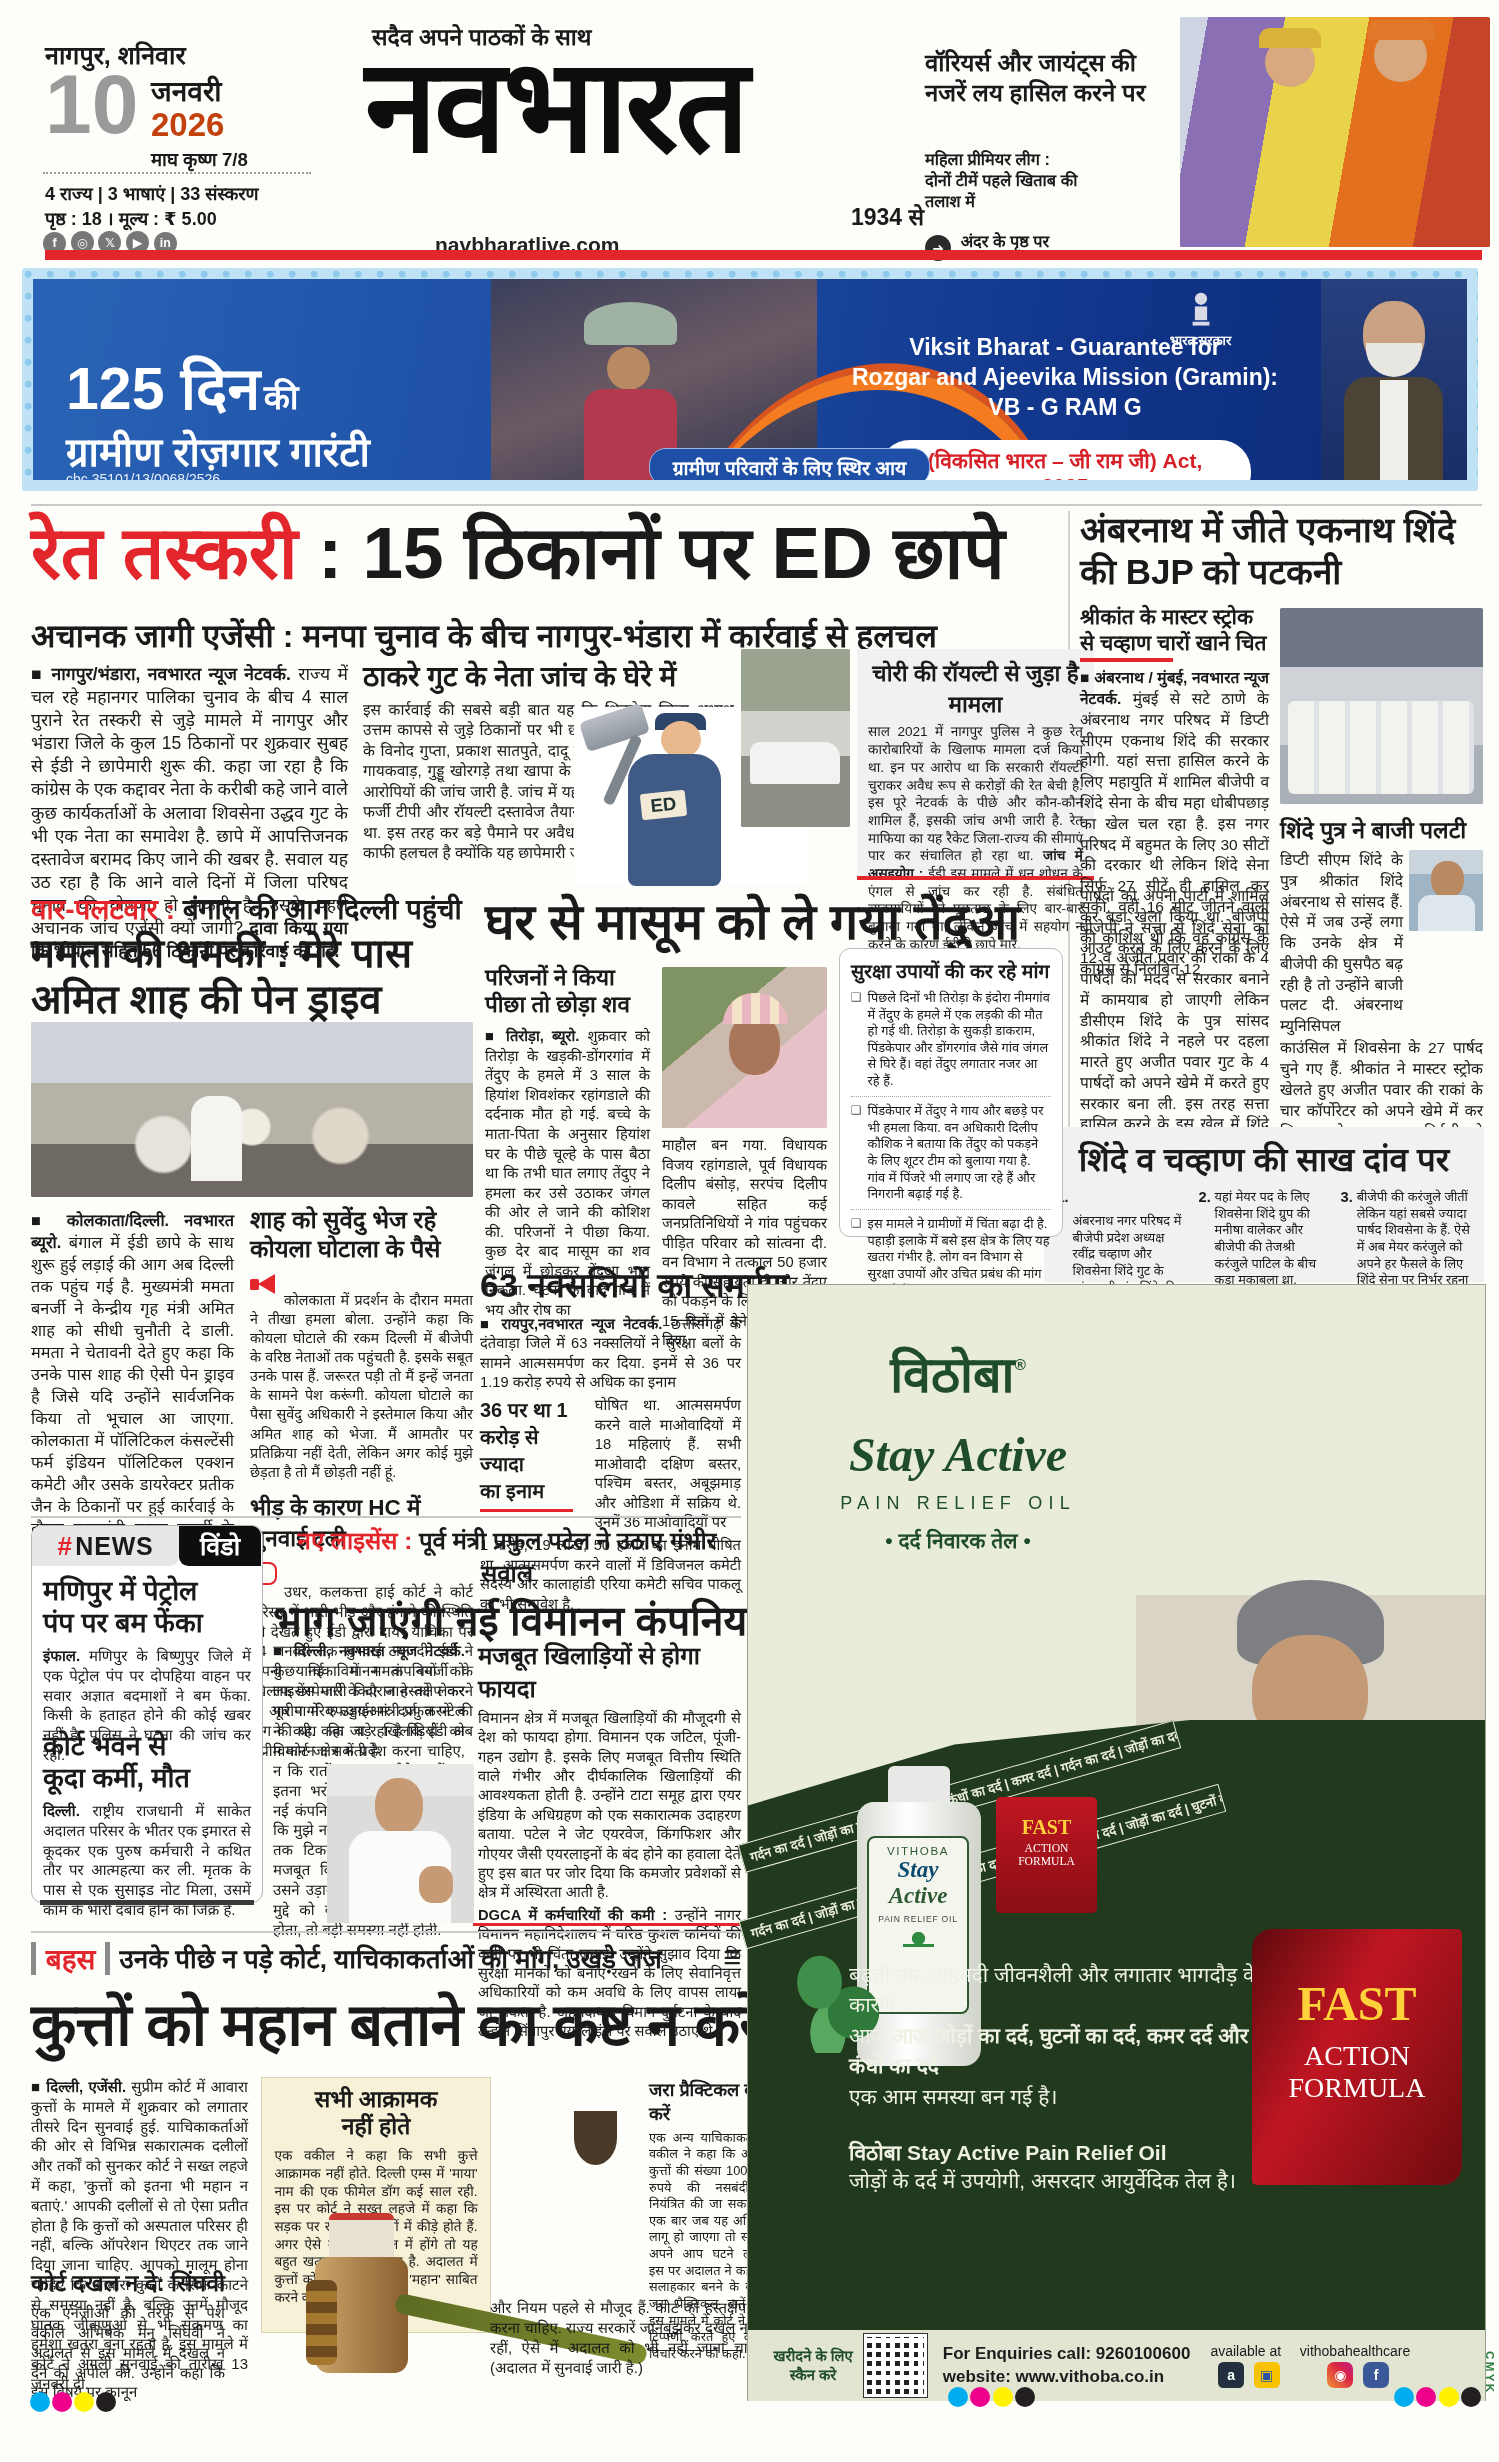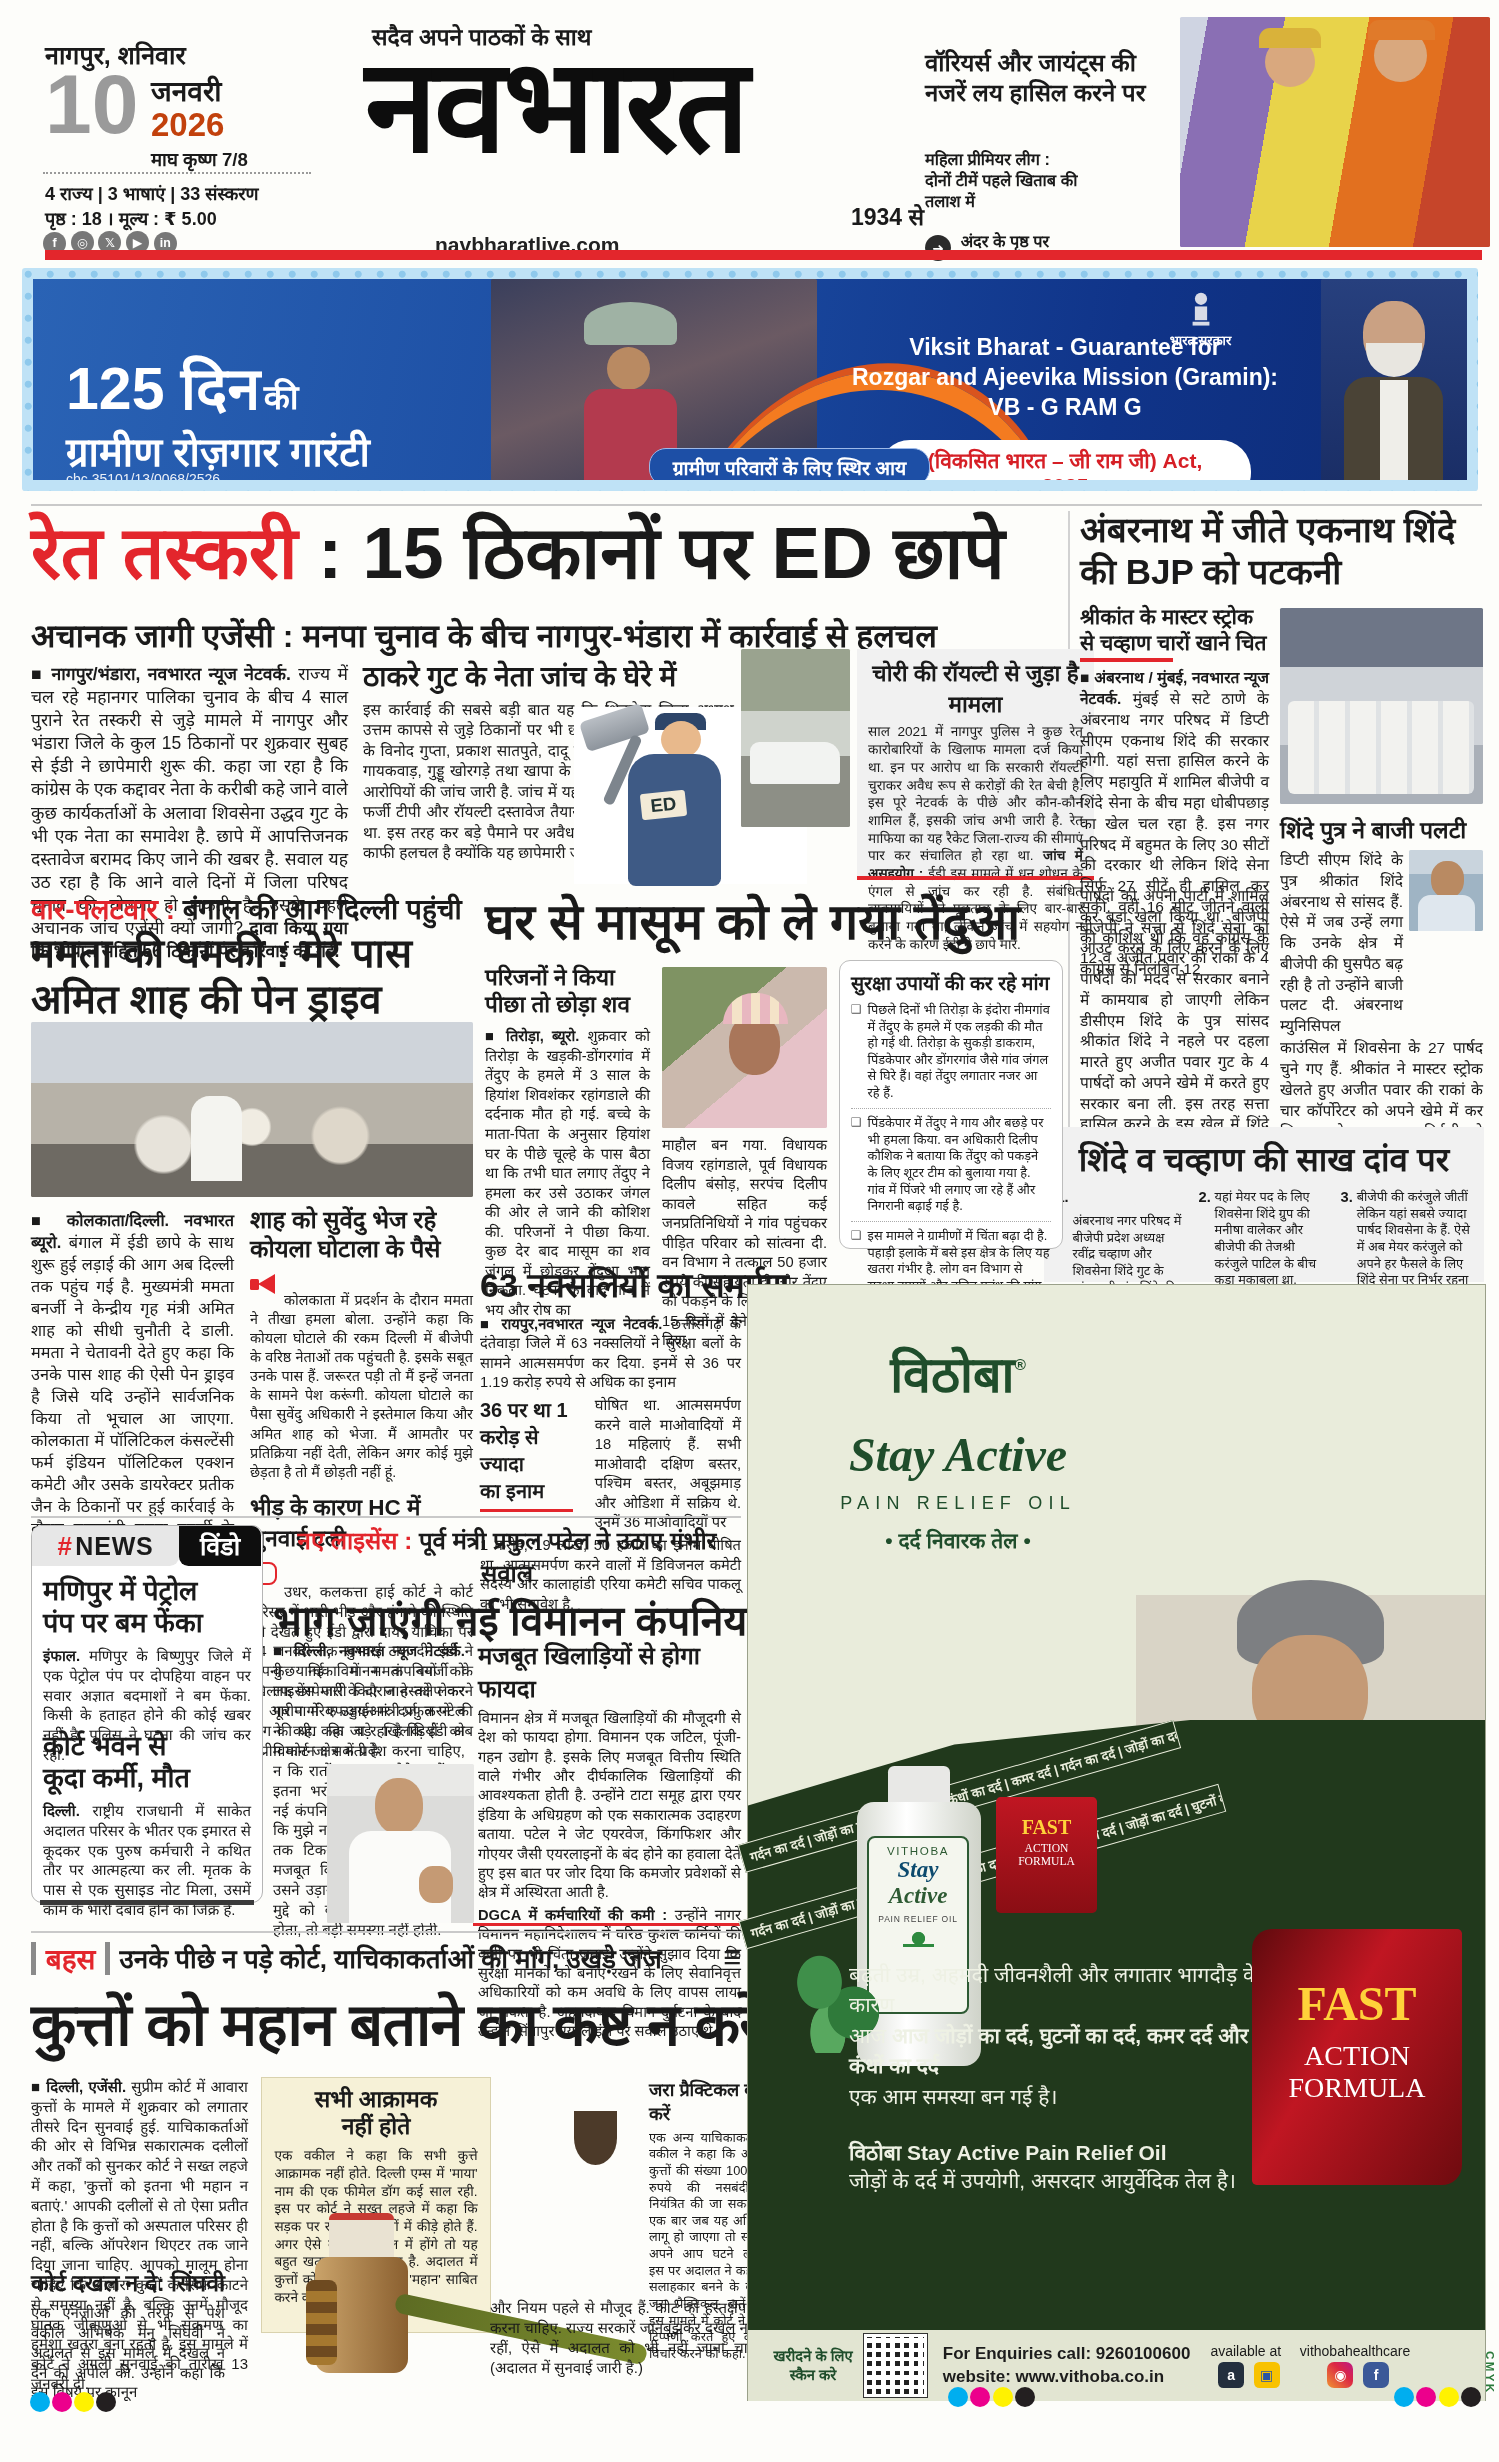--- a/index.html
+++ b/index.html
@@ -289,21 +289,21 @@
         <span>■</span>
         <span class="dateline">तिरोड़ा, ब्यूरो.</span>
         <span>शुक्रवार को तिरोड़ा के खड़की-डोंगरगांव में तेंदुए के हमले में 3 साल के हियांश शिवशंकर रहांगडाले की दर्दनाक मौत हो गई. बच्चे के माता-पिता के अनुसार हियांश घर के पीछे चूल्हे के पास बैठा था कि तभी घात लगाए तेंदुए ने हमला कर उसे उठाकर जंगल की ओर ले जाने की कोशिश की. परिजनों ने पीछा किया. कुछ देर बाद मासूम का शव जंगल में छोड़कर तेंदुआ भाग निकला. घटना के बाद गांव में भय और रोष का</span>
       </div>
     </div>
     <div class="ph" style="left:177px;top:81px;width:165px;height:161px;background:linear-gradient(140deg,#7f9363 0 35%,#cbb9ad 35% 60%,#e6c2c8 60%);">
       <div class="abs" style="left:67px;top:47px;width:51px;height:61px;border-radius:46%;background:#a9765a;"></div>
       <div class="abs" style="left:61px;top:26px;width:65px;height:31px;border-radius:31px 31px 0 0;background:repeating-linear-gradient(90deg,#e8b7c0 0 9.3px,#f4e3c8 9.3px 18.6px);"></div>
     </div>
     <div class="abs j" style="left:177px;top:250px;width:165px;font-size:14.7px;line-height:1.33;">माहौल बन गया. विधायक विजय रहांगडाले, पूर्व विधायक दिलीप बंसोड़, सरपंच दिलीप कावले सहित कई जनप्रतिनिधियों ने गांव पहुंचकर पीड़ित परिवार को सांत्वना दी. वन विभाग ने तत्काल 50 हजार रुपये की सहायता दी और तेंदुए को पकड़ने के लिए शूटर व राशि 15 दिनों में देने का आश्वासन दिया.</div>
-    <div class="abs round-box" style="left:354px;top:74px;width:224px;height:289px;padding:7.8px 11px;box-sizing:border-box;">
+    <div class="abs round-box" style="left:354px;top:62px;width:224px;height:289px;padding:7.8px 11px;box-sizing:border-box;">
       <div class="b" style="font-size:19.4px;">सुरक्षा उपायों की कर रहे मांग</div>
       <div style="display:flex;margin-top:6.2px;">
         <span class="sq-bullet">❑</span>
         <span style="font-size:12.8px;line-height:1.3;">पिछले दिनों भी तिरोड़ा के इंदोरा नीमगांव में तेंदुए के हमले में एक लड़की की मौत हो गई थी. तिरोड़ा के सुकड़ी डाकराम, पिंडकेपार और डोंगरगांव जैसे गांव जंगल से घिरे हैं। वहां तेंदुए लगातार नजर आ रहे हैं.</span>
       </div>
       <div class="dot-sep" style="margin:6.2px 0;"></div>
       <div style="display:flex;">
         <span class="sq-bullet">❑</span>
         <span style="font-size:12.8px;line-height:1.3;">पिंडकेपार में तेंदुए ने गाय और बछड़े पर भी हमला किया. वन अधिकारी दिलीप कौशिक ने बताया कि तेंदुए को पकड़ने के लिए शूटर टीम को बुलाया गया है. गांव में पिंजरे भी लगाए जा रहे हैं और निगरानी बढ़ाई गई है.</span>
       </div>

